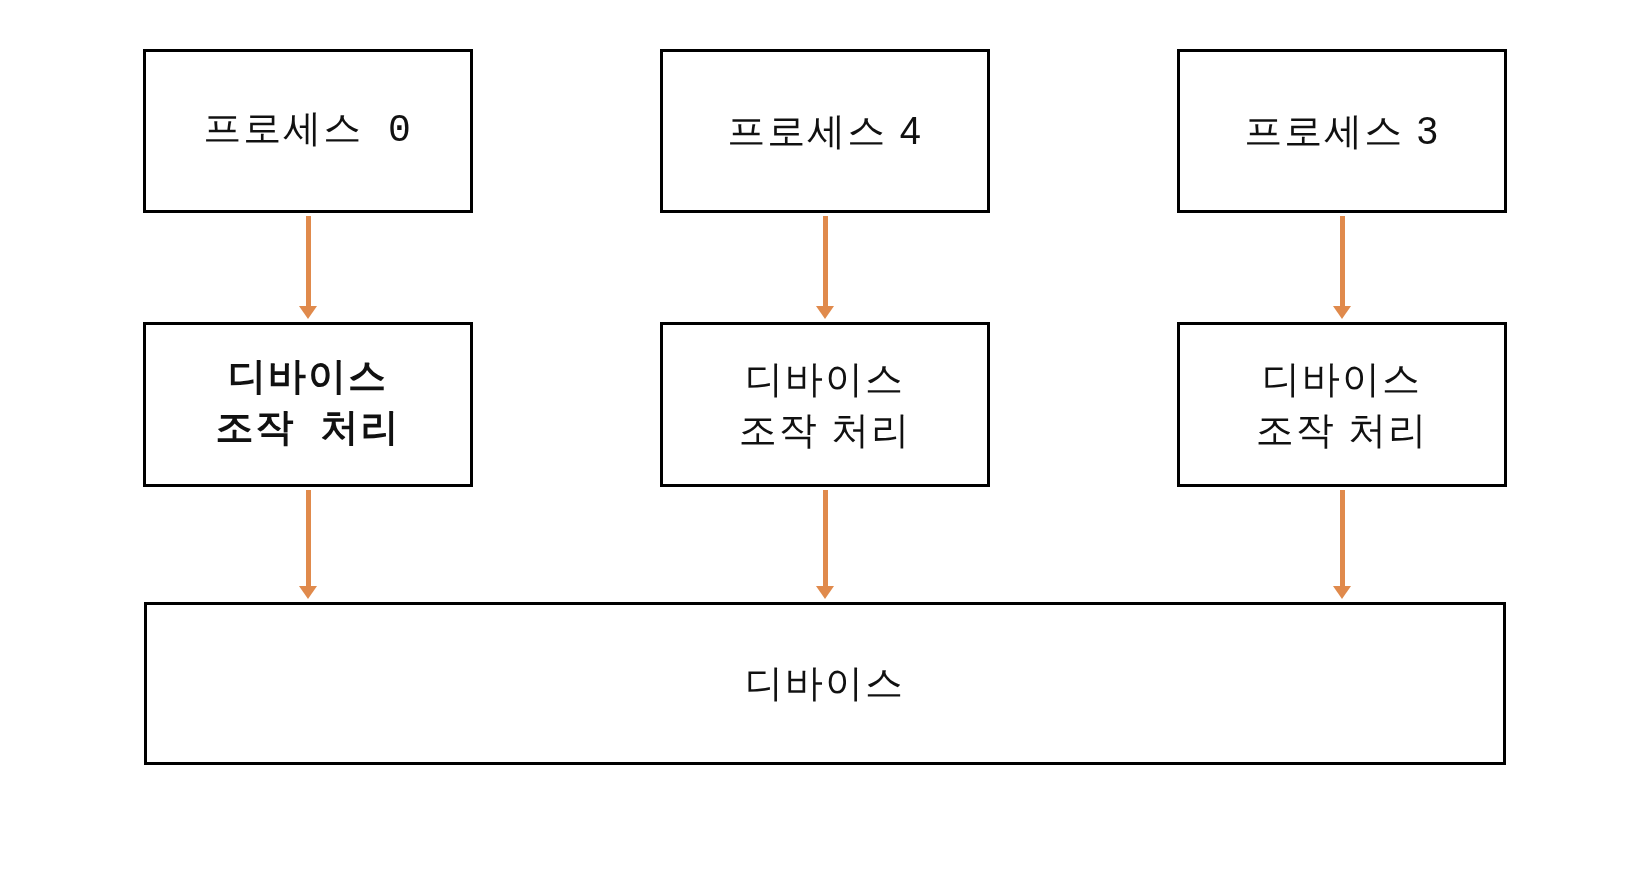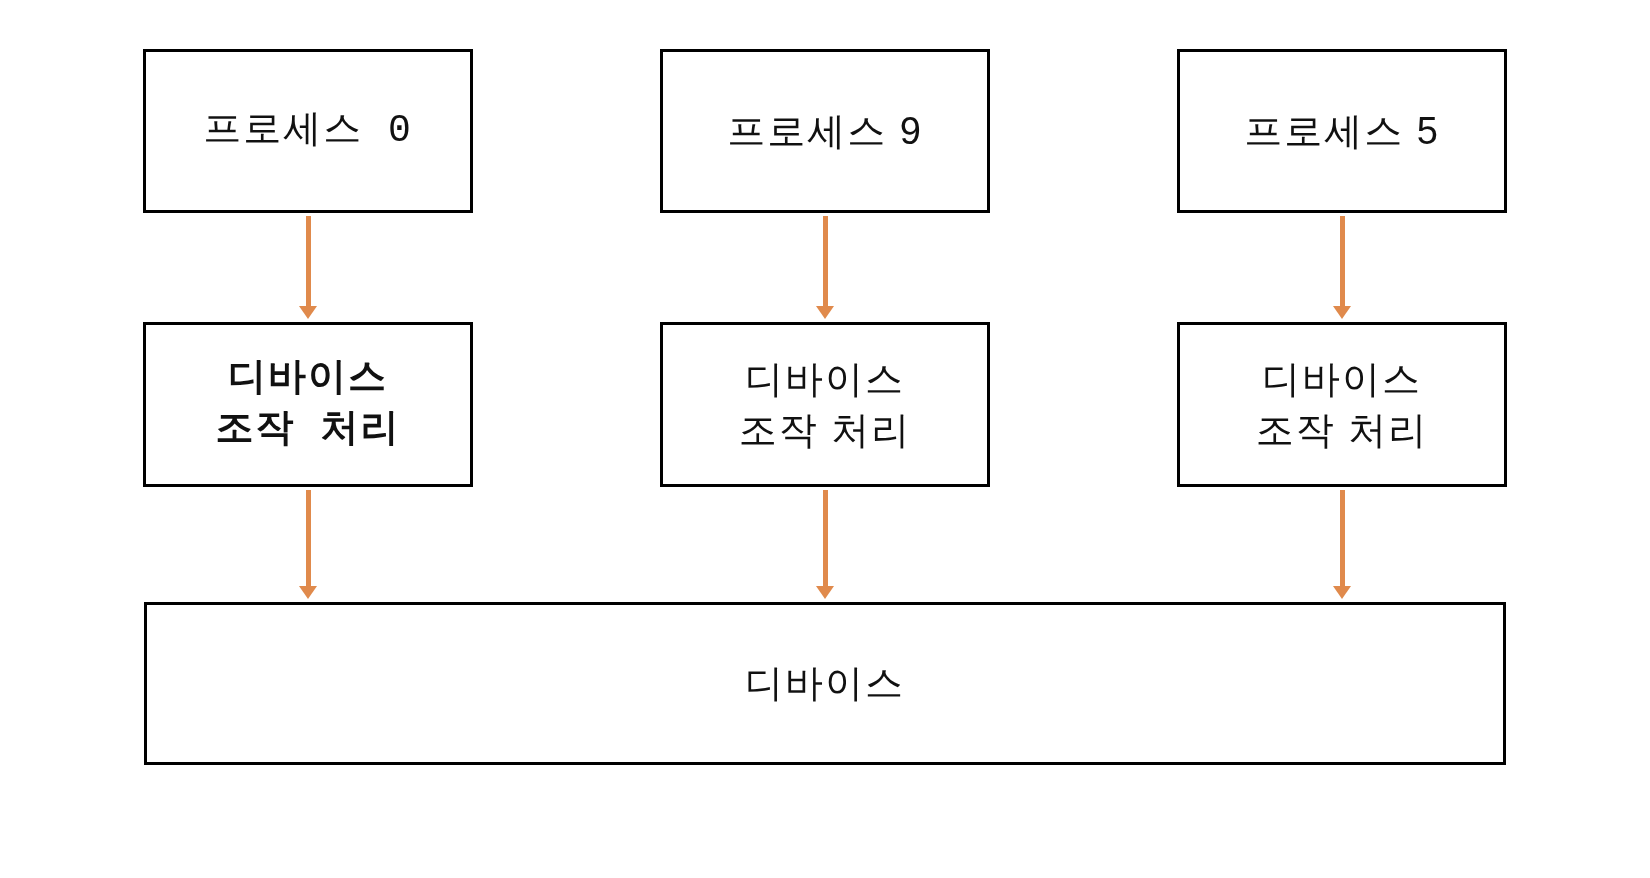--- a/index.html
+++ b/index.html
@@ -57,24 +57,24 @@
 </style>
 </head>
 <body>
 
 <div class="canvas">
 
   <div class="node box-top col-0">
     <span>프로세스 0</span>
   </div>
   <div class="node box-top col-1">
-    <span>프로세스 9</span>
+    <span>프로세스 4</span>
   </div>
   <div class="node box-top col-2">
-    <span>프로세스 5</span>
+    <span>프로세스 3</span>
   </div>
 
   <div class="arrow arrow-row-1 arrow-col-0">
     <div class="shaft"></div>
     <div class="head"></div>
   </div>
   <div class="arrow arrow-row-1 arrow-col-1">
     <div class="shaft"></div>
     <div class="head"></div>
   </div>

